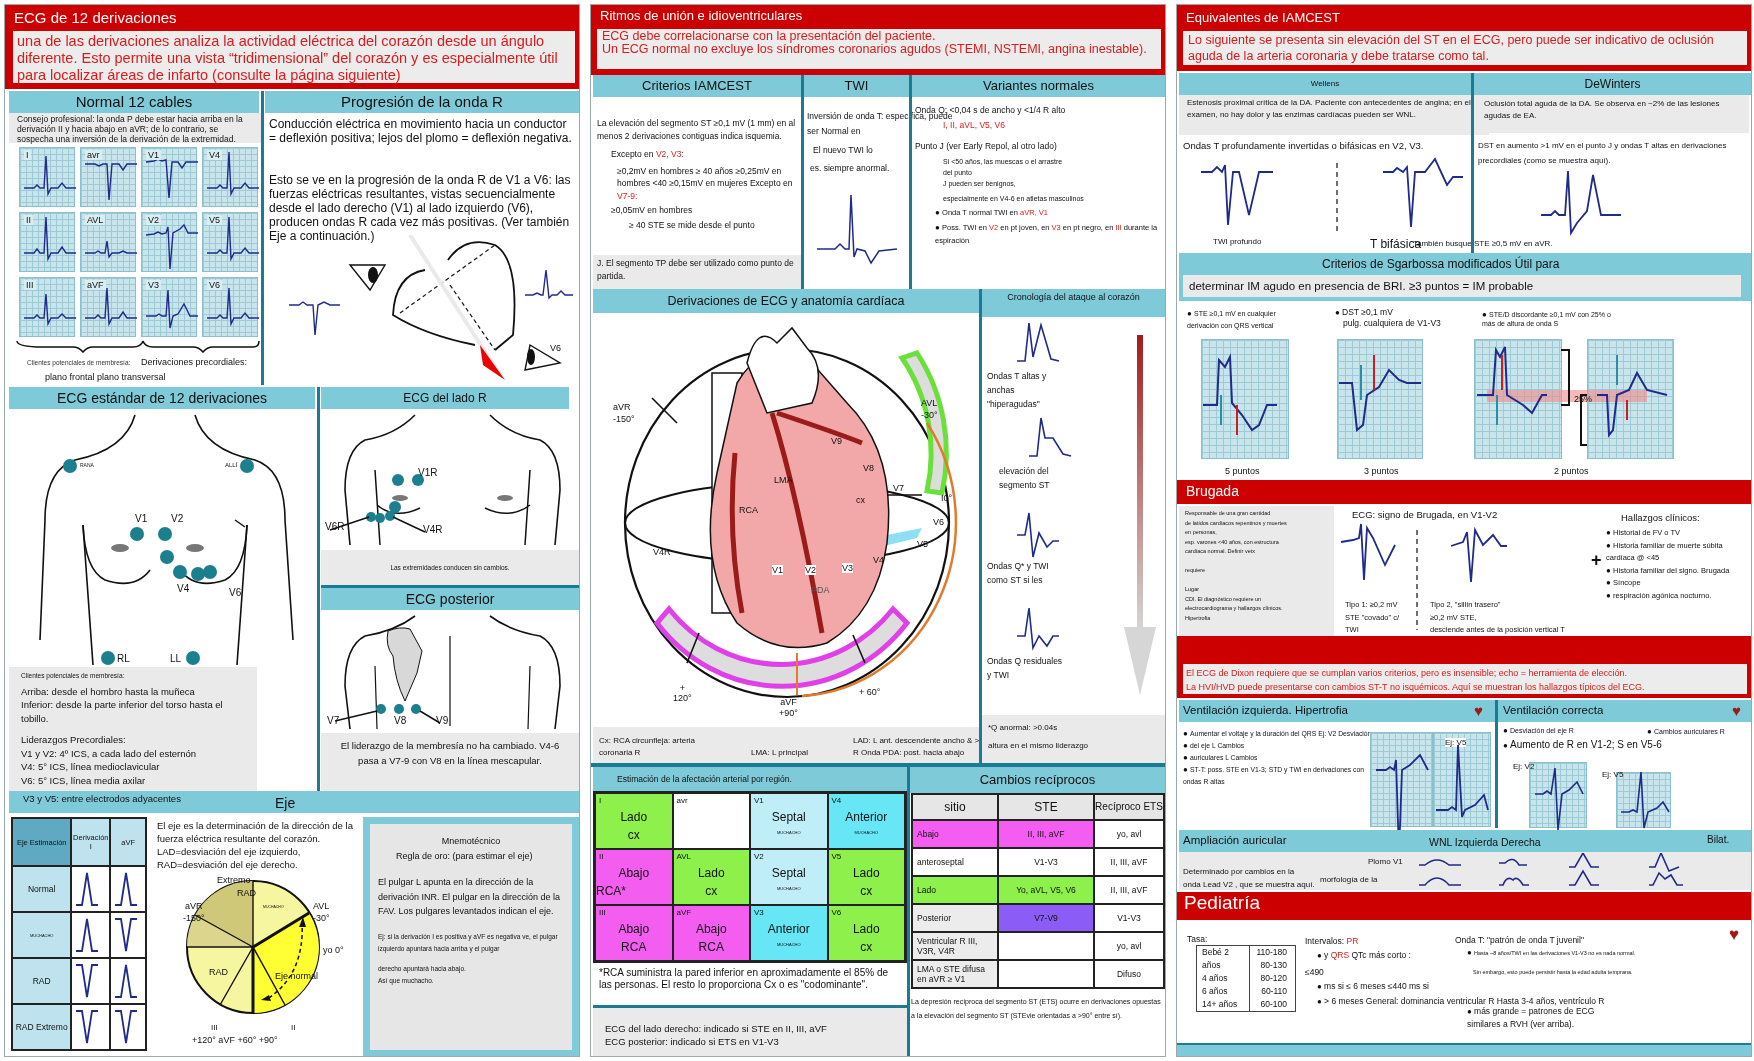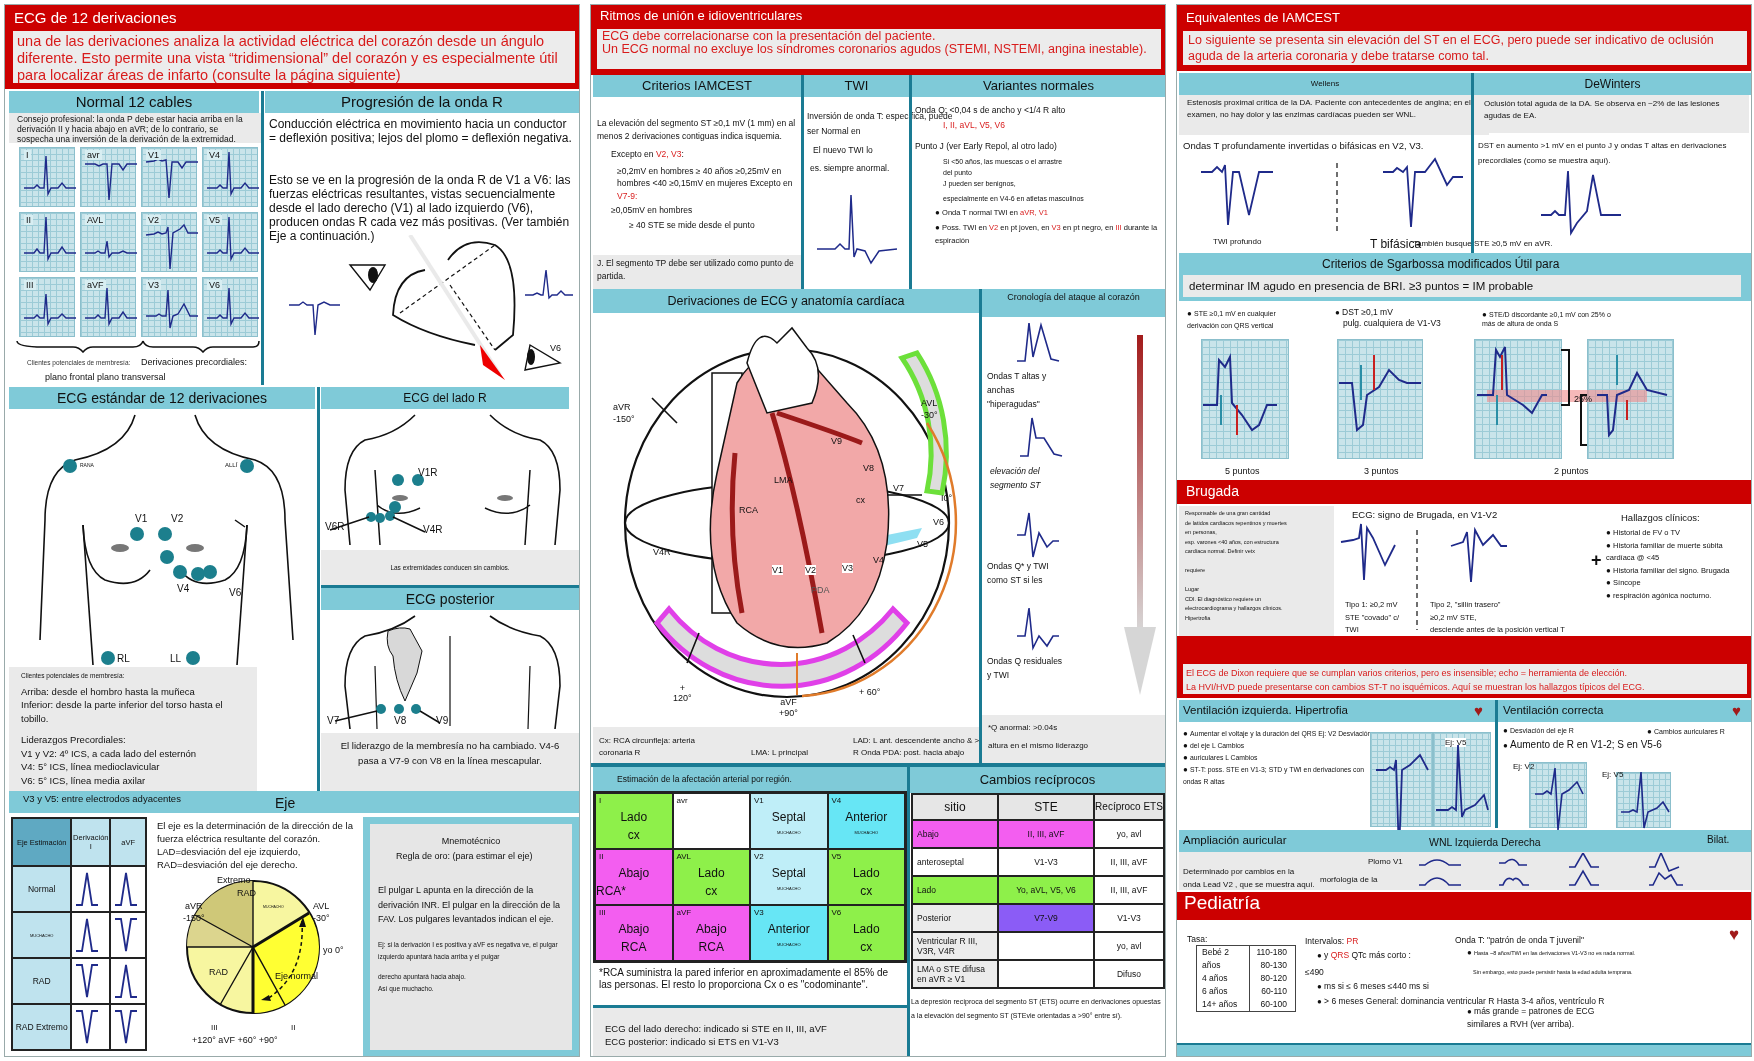--- a/index.html
+++ b/index.html
@@ -299,21 +299,21 @@
   <div class="abs" style="left:204px;top:962px;font-size:9px">RAD</div>
   <div class="abs" style="left:270px;top:966px;font-size:9px">Eje normal</div>
   <div class="abs" style="left:206px;top:1018px;font-size:8px">III</div>
   <div class="abs" style="left:286px;top:1018px;font-size:8px">II</div>
   <div class="abs" style="left:187px;top:1030px;font-size:9px">+120° aVF +60° +90°</div>
 
   <div class="abs" style="left:358px;top:812px;width:216px;height:240px;background:#7fcad8;padding:7px">
     <div style="background:#e6e6e6;width:100%;height:100%;padding:10px 8px;font-size:9px;line-height:14.5px">
       <div style="text-align:center">Mnemotécnico</div>
       <div style="padding-left:18px">Regla de oro: (para estimar el eje)</div>
-      <div style="margin-top:20px">El pulgar L apunta en la dirección de la derivación INR. El pulgar en la dirección de la FAV. Los pulgares levantados indican el eje.</div>
+      <div style="margin-top:12px">El pulgar L apunta en la dirección de la derivación INR. El pulgar en la dirección de la FAV. Los pulgares levantados indican el eje.</div>
       <div style="font-size:6.5px;line-height:12px;margin-top:12px">Ej: si la derivación I es positiva y aVF es negativa ve, el pulgar</div>
       <div style="font-size:6.5px;line-height:12px">izquierdo apuntará hacia arriba y el pulgar</div>
       <div style="font-size:6.5px;line-height:12px;margin-top:8px">derecho apuntará hacia abajo.</div>
       <div style="font-size:6.5px;line-height:12px">Así que muchacho.</div>
     </div>
   </div>
 </div>
 
 <div class="col" style="left:590px;width:576px;height:1053px">
   <div class="redbar abs" style="left:0;top:0;width:576px;height:70px"></div>
@@ -408,21 +408,21 @@
   <div class="teal-v abs" style="left:388px;top:284px;width:3px;height:476px"></div>
 
   <div class="tealhdr abs" style="left:391px;top:284px;width:183px;height:28px;font-size:9px;line-height:11px;padding:3px 20px">Cronología del ataque al corazón</div>
   <div id="chrono" class="abs" style="left:392px;top:316px;width:140px;height:394px">
       <div class="abs" style="left: 0px; top: 0px; width: 140px;">
         <svg style="margin-left:28px" width="56" height="48">
           <path d="M6 40 L14 40 L18 2 L22 36 L30 4 L40 38 L48 40" fill="none" stroke="#1f2a8a" stroke-width="1.6"></path>
         </svg>
         <div style="font-size:8.5px;line-height:14px;padding-left:4px;width:80px">Ondas T altas y anchas "hiperagudas"</div>
       </div>
-      <div class="abs" style="left: 3px; top: 95px; width: 140px; font-style: italic;">
+      <div class="abs" style="left: 12px; top: 95px; width: 140px;">
         <svg style="margin-left:28px" width="56" height="48">
           <path d="M6 40 L14 40 L18 2 L22 22 L30 22 L40 38 L48 40" fill="none" stroke="#1f2a8a" stroke-width="1.6"></path>
         </svg>
         <div style="font-size:8.5px;line-height:14px;padding-left:4px;width:80px">elevación del segmento ST</div>
       </div>
       <div class="abs" style="left: 0px; top: 190px; width: 140px;">
         <svg style="margin-left:28px" width="56" height="48">
           <path d="M6 24 L14 24 L18 2 L22 46 L28 22 L36 36 L42 30 L48 30" fill="none" stroke="#1f2a8a" stroke-width="1.6"></path>
         </svg>
         <div style="font-size:8.5px;line-height:14px;padding-left:4px;width:80px">Ondas Q* y TWI como ST si les</div>

